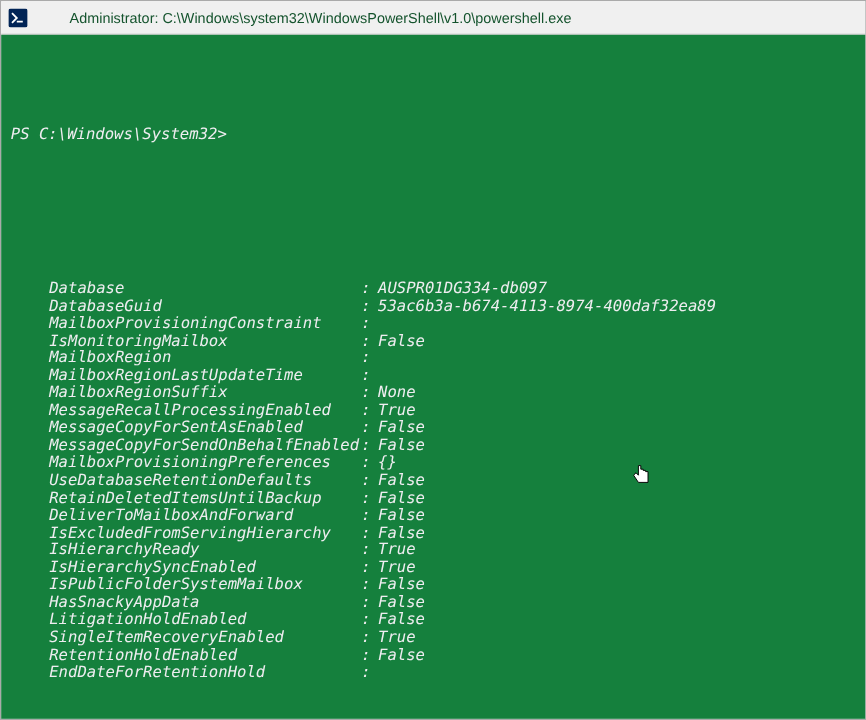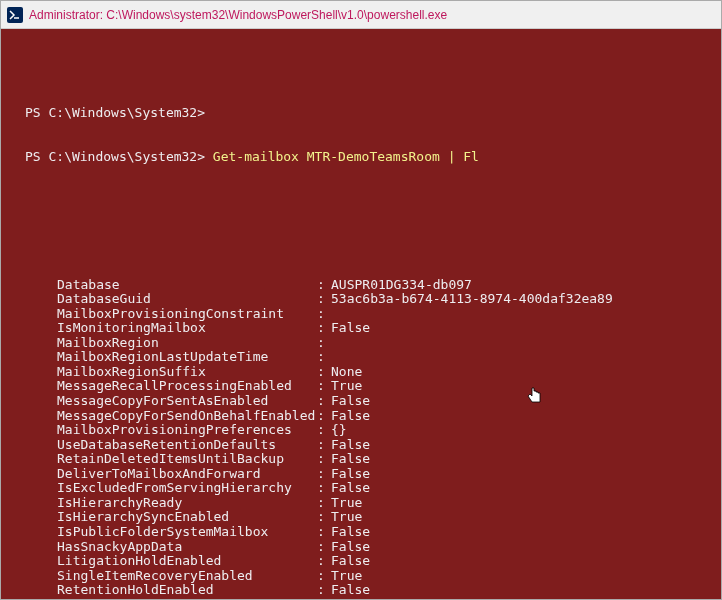--- a/index.html
+++ b/index.html
@@ -25,43 +25,45 @@
     }
     .title-bar {
       height: 28px;
       background: #f0f0f0;
       display: flex;
       align-items: center;
       padding: 0 6px;
       border-bottom: 1px solid #ccc;
       font-family: "Segoe UI", Tahoma, sans-serif;
       font-size: 12px;
-      color: #be185d;
+      color: #14532d;
+      gap: 29px;
     }
     .title-bar .ps-icon {
       width: 16px;
       height: 16px;
       margin-right: 6px;
       display: inline-flex;
       align-items: center;
       justify-content: center;
     }
     .title-bar .ps-icon svg {
       width: 16px;
       height: 16px;
     }
     .terminal {
       flex: 1;
-      background: #7f1d1d;
+      background: #15803d;
       color: #eeedf0;
-      padding: 6px 24px;
+      padding: 6px 8px;
       overflow: hidden;
       line-height: 1.12;
       white-space: pre;
       position: relative;
+      font-style: italic;
     }
     .prompt-line {
       color: #eeedf0;
     }
     .cmd-yellow {
       color: #f2f28c;
     }
     .blank-line {
       height: 13px;
     }
@@ -102,21 +104,20 @@
         <path d="M3 4 L7 8 L3 12" stroke="#fff" stroke-width="1.5" fill="none"></path>
         <path d="M7 11 L12 11" stroke="#fff" stroke-width="1.5"></path>
       </svg>
     </span>
     <span>Administrator: C:\Windows\system32\WindowsPowerShell\v1.0\powershell.exe</span>
   </div>
 
   <div class="terminal">
     <div class="blank-line"></div>
     <div class="prompt-line">PS C:\Windows\System32&gt;</div>
-    <div class="prompt-line"><span>PS C:\Windows\System32&gt; </span><span class="cmd-yellow">Get-mailbox MTR-DemoTeamsRoom | Fl</span></div>
     <div class="blank-line"></div>
     <div class="blank-line"></div>
     <div id="output-rows"><div class="kv-row"><span class="kv-key">Database</span><span class="kv-sep">:</span><span class="kv-val">AUSPR01DG334-db097</span></div><div class="kv-row"><span class="kv-key">DatabaseGuid</span><span class="kv-sep">:</span><span class="kv-val">53ac6b3a-b674-4113-8974-400daf32ea89</span></div><div class="kv-row"><span class="kv-key">MailboxProvisioningConstraint</span><span class="kv-sep">:</span><span class="kv-val"></span></div><div class="kv-row"><span class="kv-key">IsMonitoringMailbox</span><span class="kv-sep">:</span><span class="kv-val">False</span></div><div class="kv-row"><span class="kv-key">MailboxRegion</span><span class="kv-sep">:</span><span class="kv-val"></span></div><div class="kv-row"><span class="kv-key">MailboxRegionLastUpdateTime</span><span class="kv-sep">:</span><span class="kv-val"></span></div><div class="kv-row"><span class="kv-key">MailboxRegionSuffix</span><span class="kv-sep">:</span><span class="kv-val">None</span></div><div class="kv-row"><span class="kv-key">MessageRecallProcessingEnabled</span><span class="kv-sep">:</span><span class="kv-val">True</span></div><div class="kv-row"><span class="kv-key">MessageCopyForSentAsEnabled</span><span class="kv-sep">:</span><span class="kv-val">False</span></div><div class="kv-row"><span class="kv-key">MessageCopyForSendOnBehalfEnabled</span><span class="kv-sep">:</span><span class="kv-val">False</span></div><div class="kv-row"><span class="kv-key">MailboxProvisioningPreferences</span><span class="kv-sep">:</span><span class="kv-val">{}</span></div><div class="kv-row"><span class="kv-key">UseDatabaseRetentionDefaults</span><span class="kv-sep">:</span><span class="kv-val">False</span></div><div class="kv-row"><span class="kv-key">RetainDeletedItemsUntilBackup</span><span class="kv-sep">:</span><span class="kv-val">False</span></div><div class="kv-row"><span class="kv-key">DeliverToMailboxAndForward</span><span class="kv-sep">:</span><span class="kv-val">False</span></div><div class="kv-row"><span class="kv-key">IsExcludedFromServingHierarchy</span><span class="kv-sep">:</span><span class="kv-val">False</span></div><div class="kv-row"><span class="kv-key">IsHierarchyReady</span><span class="kv-sep">:</span><span class="kv-val">True</span></div><div class="kv-row"><span class="kv-key">IsHierarchySyncEnabled</span><span class="kv-sep">:</span><span class="kv-val">True</span></div><div class="kv-row"><span class="kv-key">IsPublicFolderSystemMailbox</span><span class="kv-sep">:</span><span class="kv-val">False</span></div><div class="kv-row"><span class="kv-key">HasSnackyAppData</span><span class="kv-sep">:</span><span class="kv-val">False</span></div><div class="kv-row"><span class="kv-key">LitigationHoldEnabled</span><span class="kv-sep">:</span><span class="kv-val">False</span></div><div class="kv-row"><span class="kv-key">SingleItemRecoveryEnabled</span><span class="kv-sep">:</span><span class="kv-val">True</span></div><div class="kv-row"><span class="kv-key">RetentionHoldEnabled</span><span class="kv-sep">:</span><span class="kv-val">False</span></div><div class="kv-row"><span class="kv-key">EndDateForRetentionHold</span><span class="kv-sep">:</span><span class="kv-val"></span></div></div>
 
     <div class="cursor-hand">
       <svg viewBox="0 0 18 20">
         <path d="M6 2 L6 10 L4 8 L2 10 L6 16 L14 16 L14 7 L12 7 L12 6 L10 6 L10 5 L8 5 L8 2 Z" fill="#ffffff" stroke="#000" stroke-width="0.8"></path>
       </svg>
     </div>
   </div>

